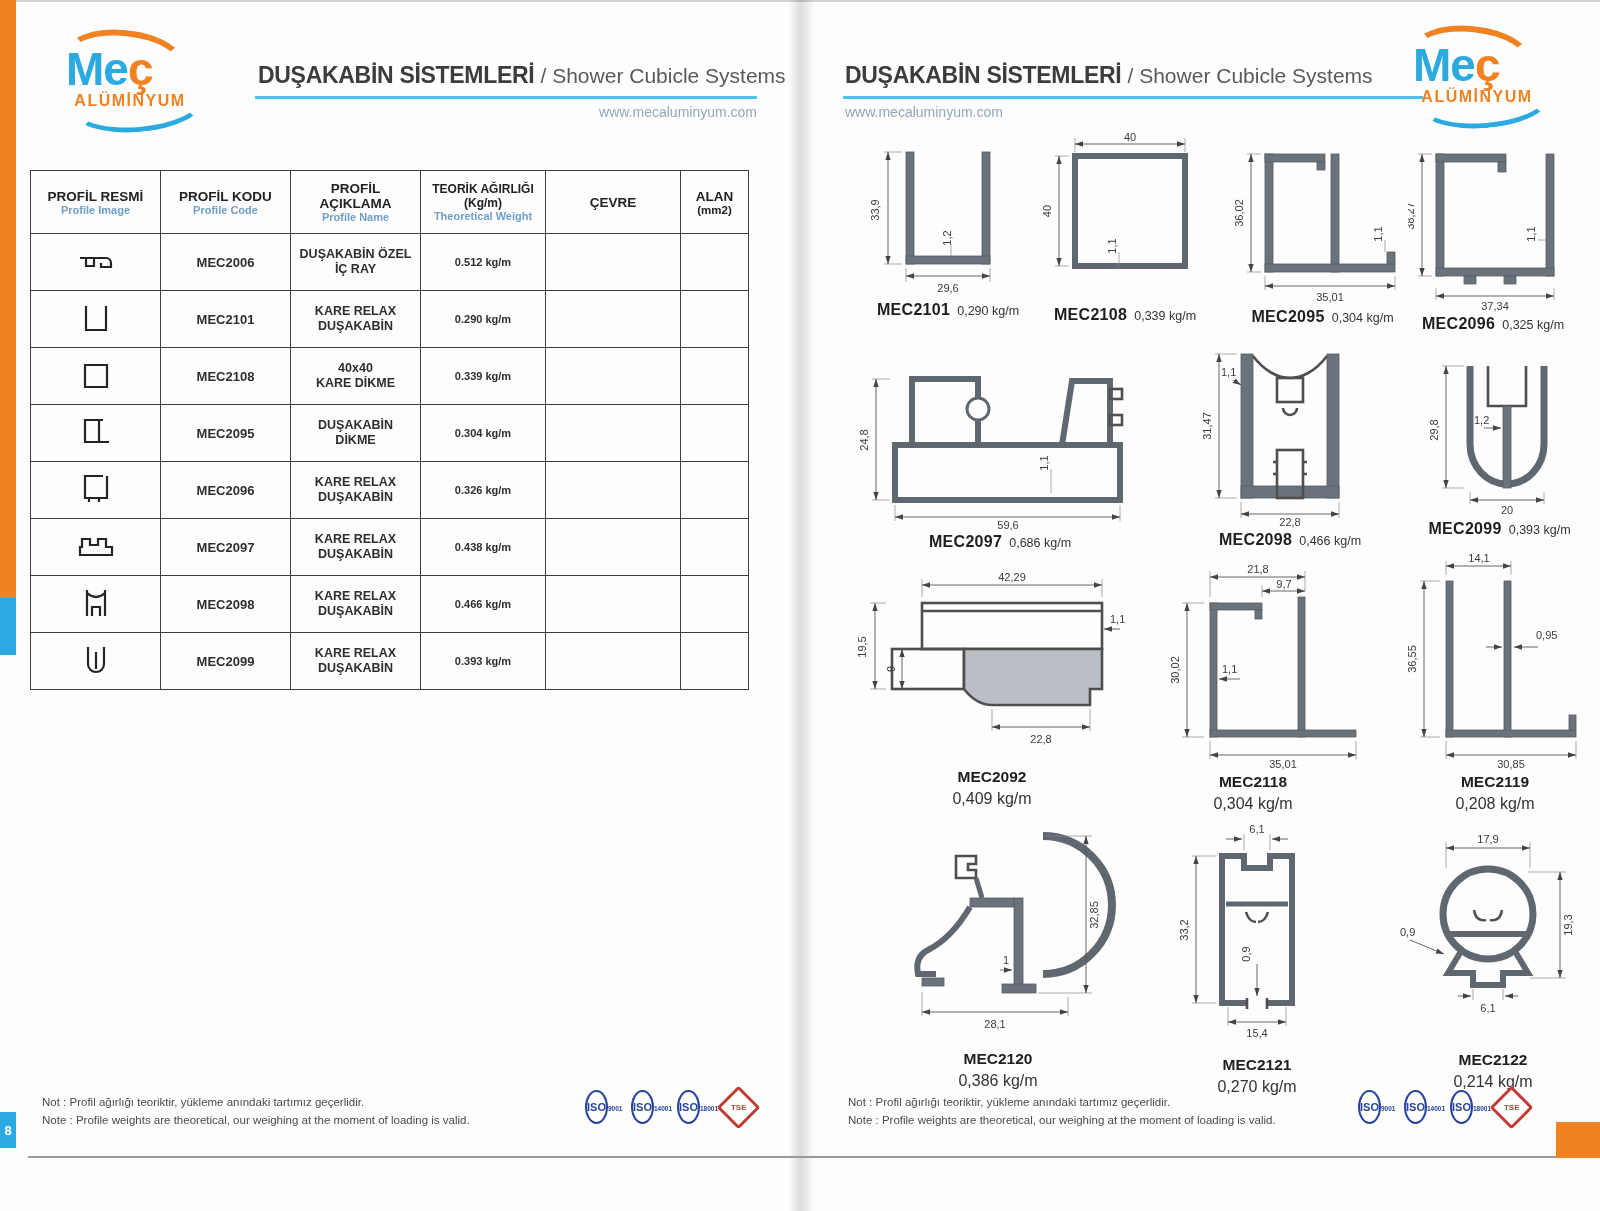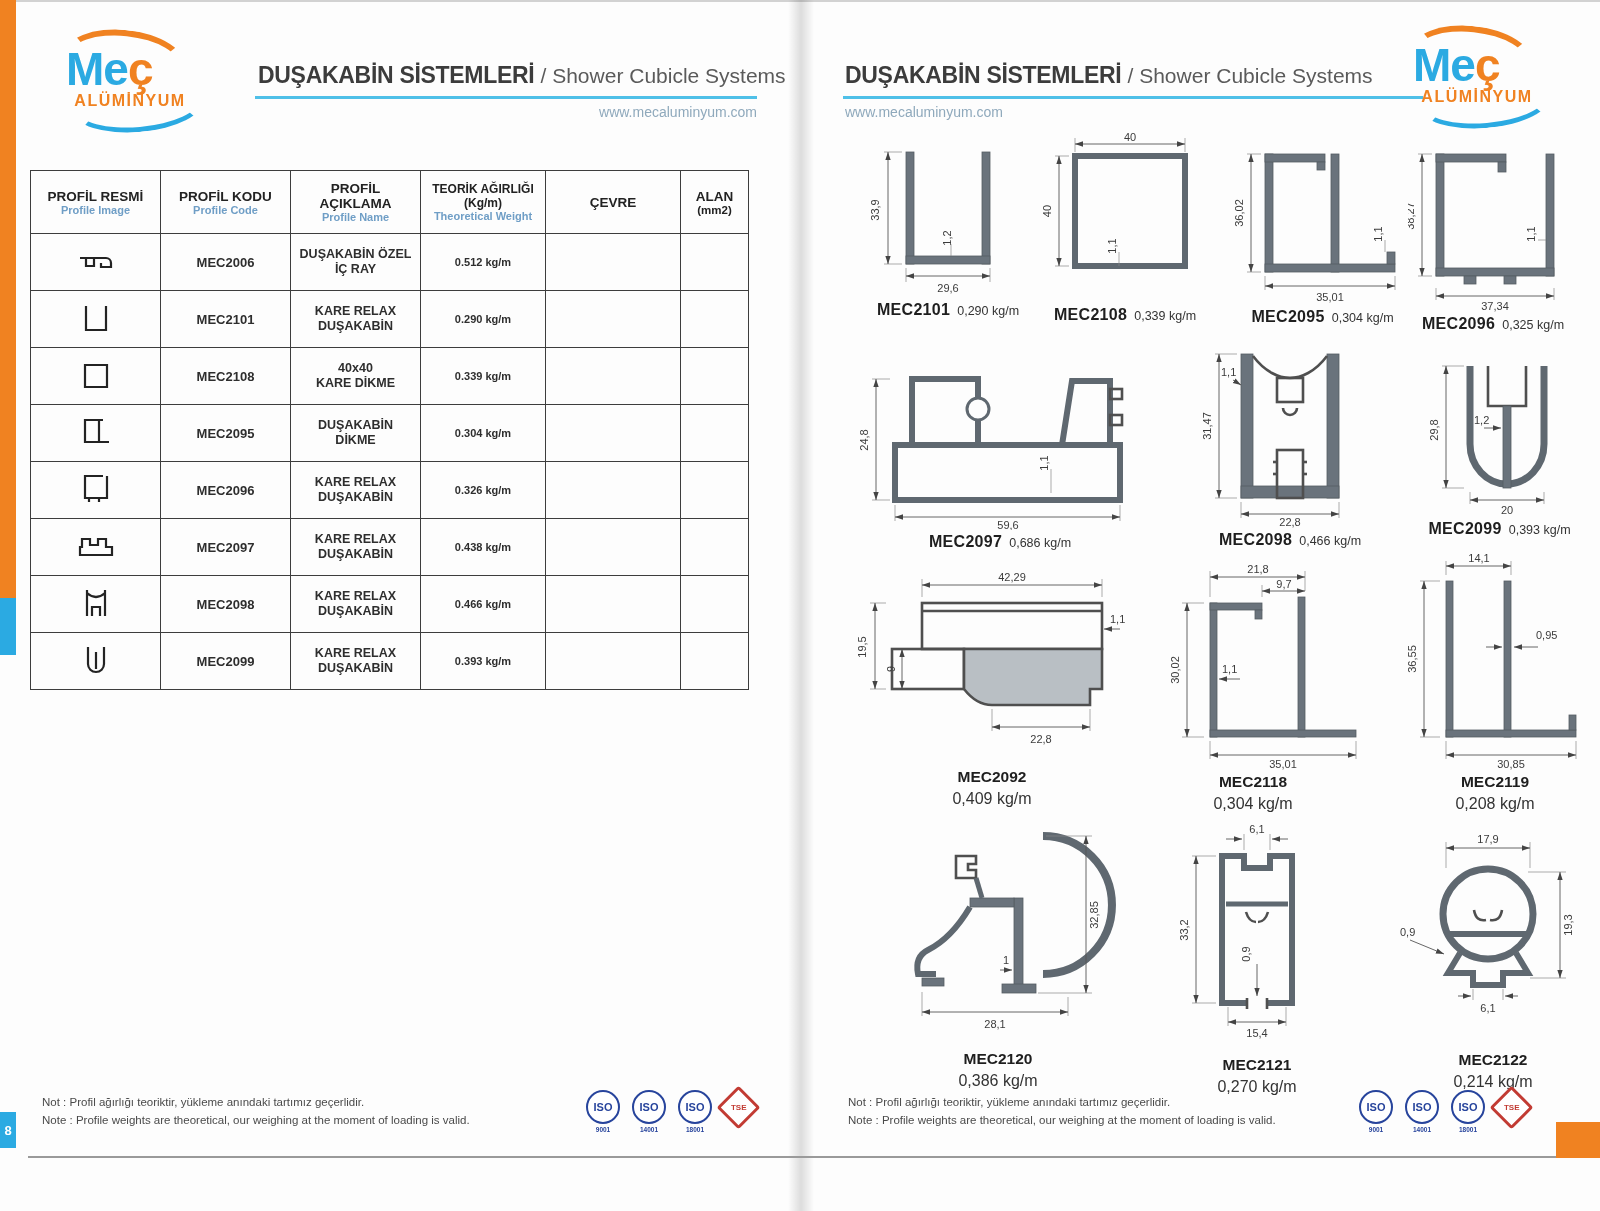--- a/index.html
+++ b/index.html
@@ -43,21 +43,21 @@
   .th2.dark{color:#222;font-size:11.5px;}
   .cell-code{font-size:13px;font-weight:bold;}
   .cell-desc span{display:block;font-size:12.5px;font-weight:bold;line-height:1.18;}
   .cell-wt{font-size:11px;font-weight:bold;}
   .ticon{display:block;margin:0 auto;}
   .ticon path,.ticon rect{fill:none;stroke:#232323;stroke-width:2.2;stroke-linejoin:miter;}
 
   
   .note{position:absolute;font-size:11.5px;color:#4a4a4a;line-height:1.55;}
   .isorow{position:absolute;display:flex;gap:10px;align-items:flex-start;}
-  .iso{display:flex;flex-direction:column;align-items:center;width:36px;}
+  .iso{display:flex;flex-direction:row;align-items:center;width:36px;}
   .iso-c{width:30px;height:30px;border:2.5px solid #27449c;border-radius:50%;background:#fff;
          display:flex;align-items:center;justify-content:center;font-size:11px;font-weight:bold;color:#27449c;}
   .iso-s{font-size:6.5px;font-weight:bold;color:#27449c;margin-top:2px;}
   .tse{width:25px;height:25px;border:3px solid #c23b33;border-radius:3px;transform:rotate(45deg);
        display:flex;align-items:center;justify-content:center;margin-top:2px;background:#fff;}
   .tse span{transform:rotate(-45deg);font-size:8px;font-weight:bold;color:#c23b33;}
 
   
   .draw{position:absolute;}
   .draw svg{display:block;}

